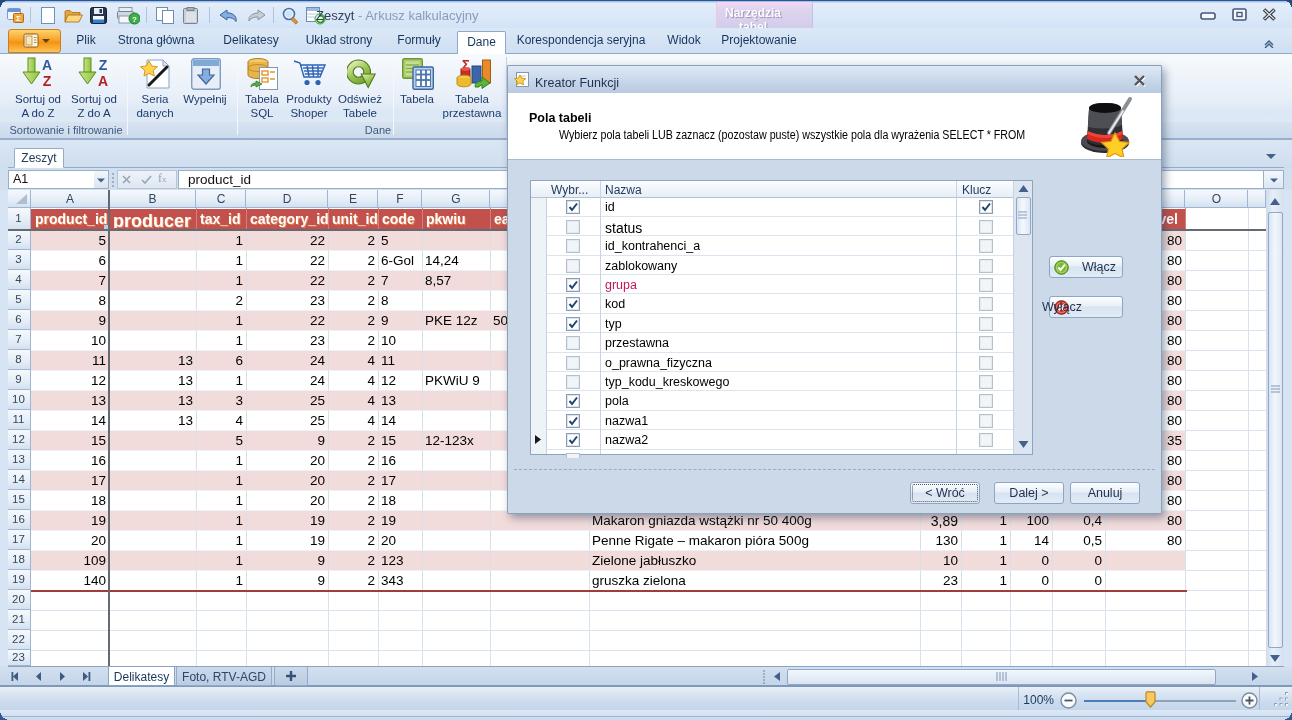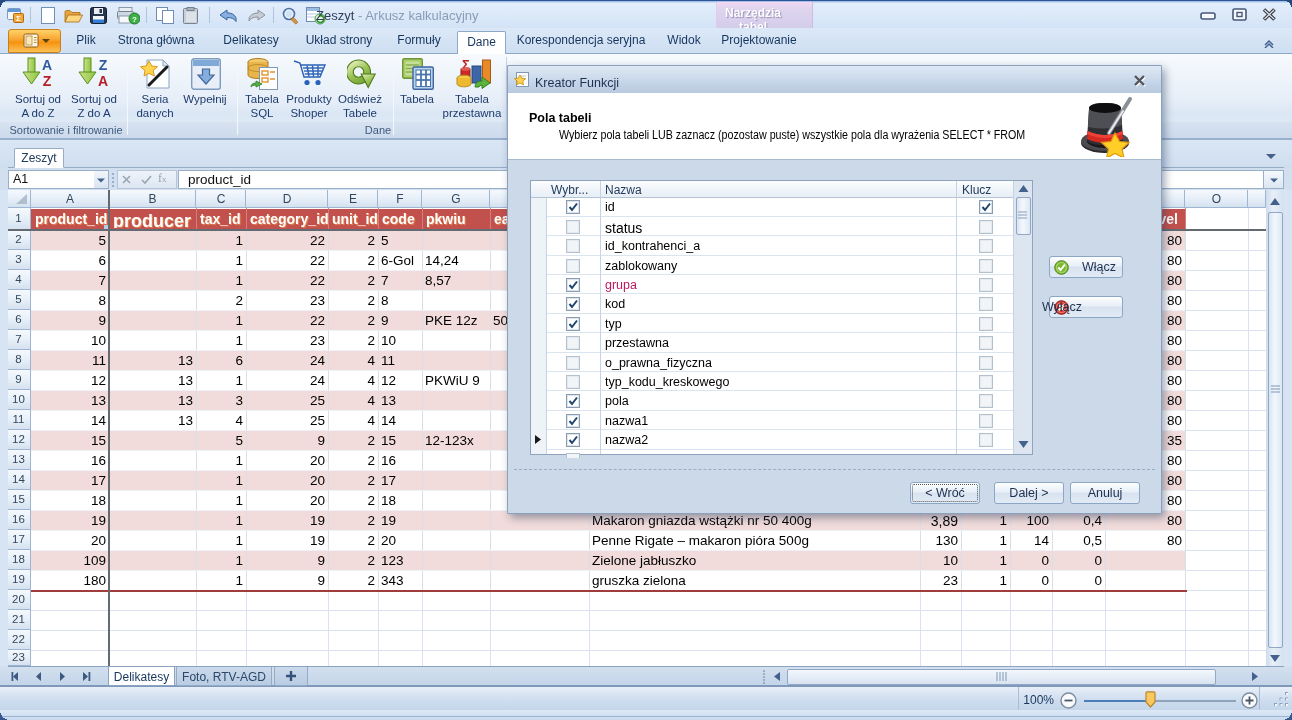--- a/index.html
+++ b/index.html
@@ -579,21 +579,21 @@
 <div class="a" style="left:196px;top:553px;width:47px;height:16px;font-size:13.5px;color:#000;text-align:right">1</div>
 <div class="a" style="left:246px;top:553px;width:79px;height:16px;font-size:13.5px;color:#000;text-align:right">9</div>
 <div class="a" style="left:328px;top:553px;width:47px;height:16px;font-size:13.5px;color:#000;text-align:right">2</div>
 <div class="a" style="left:381px;top:553px;width:320px;height:16px;font-size:13.5px;color:#000;white-space:nowrap">123</div>
 <div class="a" style="left:592px;top:553px;width:320px;height:16px;font-size:13.5px;color:#000;white-space:nowrap">Zielone jabłuszko</div>
 <div class="a" style="left:920px;top:553px;width:38px;height:16px;font-size:13.5px;color:#000;text-align:right">10</div>
 <div class="a" style="left:961px;top:553px;width:46px;height:16px;font-size:13.5px;color:#000;text-align:right">1</div>
 <div class="a" style="left:1010px;top:553px;width:39px;height:16px;font-size:13.5px;color:#000;text-align:right">0</div>
 <div class="a" style="left:1052px;top:553px;width:50px;height:16px;font-size:13.5px;color:#000;text-align:right">0</div>
 <div class="a" style="left:31px;top:570px;width:1154px;height:20px;background:#ffffff"></div>
-<div class="a" style="left:31px;top:573px;width:75px;height:16px;font-size:13.5px;color:#000;text-align:right">180</div>
+<div class="a" style="left:31px;top:573px;width:75px;height:16px;font-size:13.5px;color:#000;text-align:right">140</div>
 <div class="a" style="left:196px;top:573px;width:47px;height:16px;font-size:13.5px;color:#000;text-align:right">1</div>
 <div class="a" style="left:246px;top:573px;width:79px;height:16px;font-size:13.5px;color:#000;text-align:right">9</div>
 <div class="a" style="left:328px;top:573px;width:47px;height:16px;font-size:13.5px;color:#000;text-align:right">2</div>
 <div class="a" style="left:381px;top:573px;width:320px;height:16px;font-size:13.5px;color:#000;white-space:nowrap">343</div>
 <div class="a" style="left:592px;top:573px;width:320px;height:16px;font-size:13.5px;color:#000;white-space:nowrap">gruszka zielona</div>
 <div class="a" style="left:920px;top:573px;width:38px;height:16px;font-size:13.5px;color:#000;text-align:right">23</div>
 <div class="a" style="left:961px;top:573px;width:46px;height:16px;font-size:13.5px;color:#000;text-align:right">1</div>
 <div class="a" style="left:1010px;top:573px;width:39px;height:16px;font-size:13.5px;color:#000;text-align:right">0</div>
 <div class="a" style="left:1052px;top:573px;width:50px;height:16px;font-size:13.5px;color:#000;text-align:right">0</div>
 <div class="a" style="left:109px;top:230px;width:1px;height:360px;background:#d8dfe9"></div>

